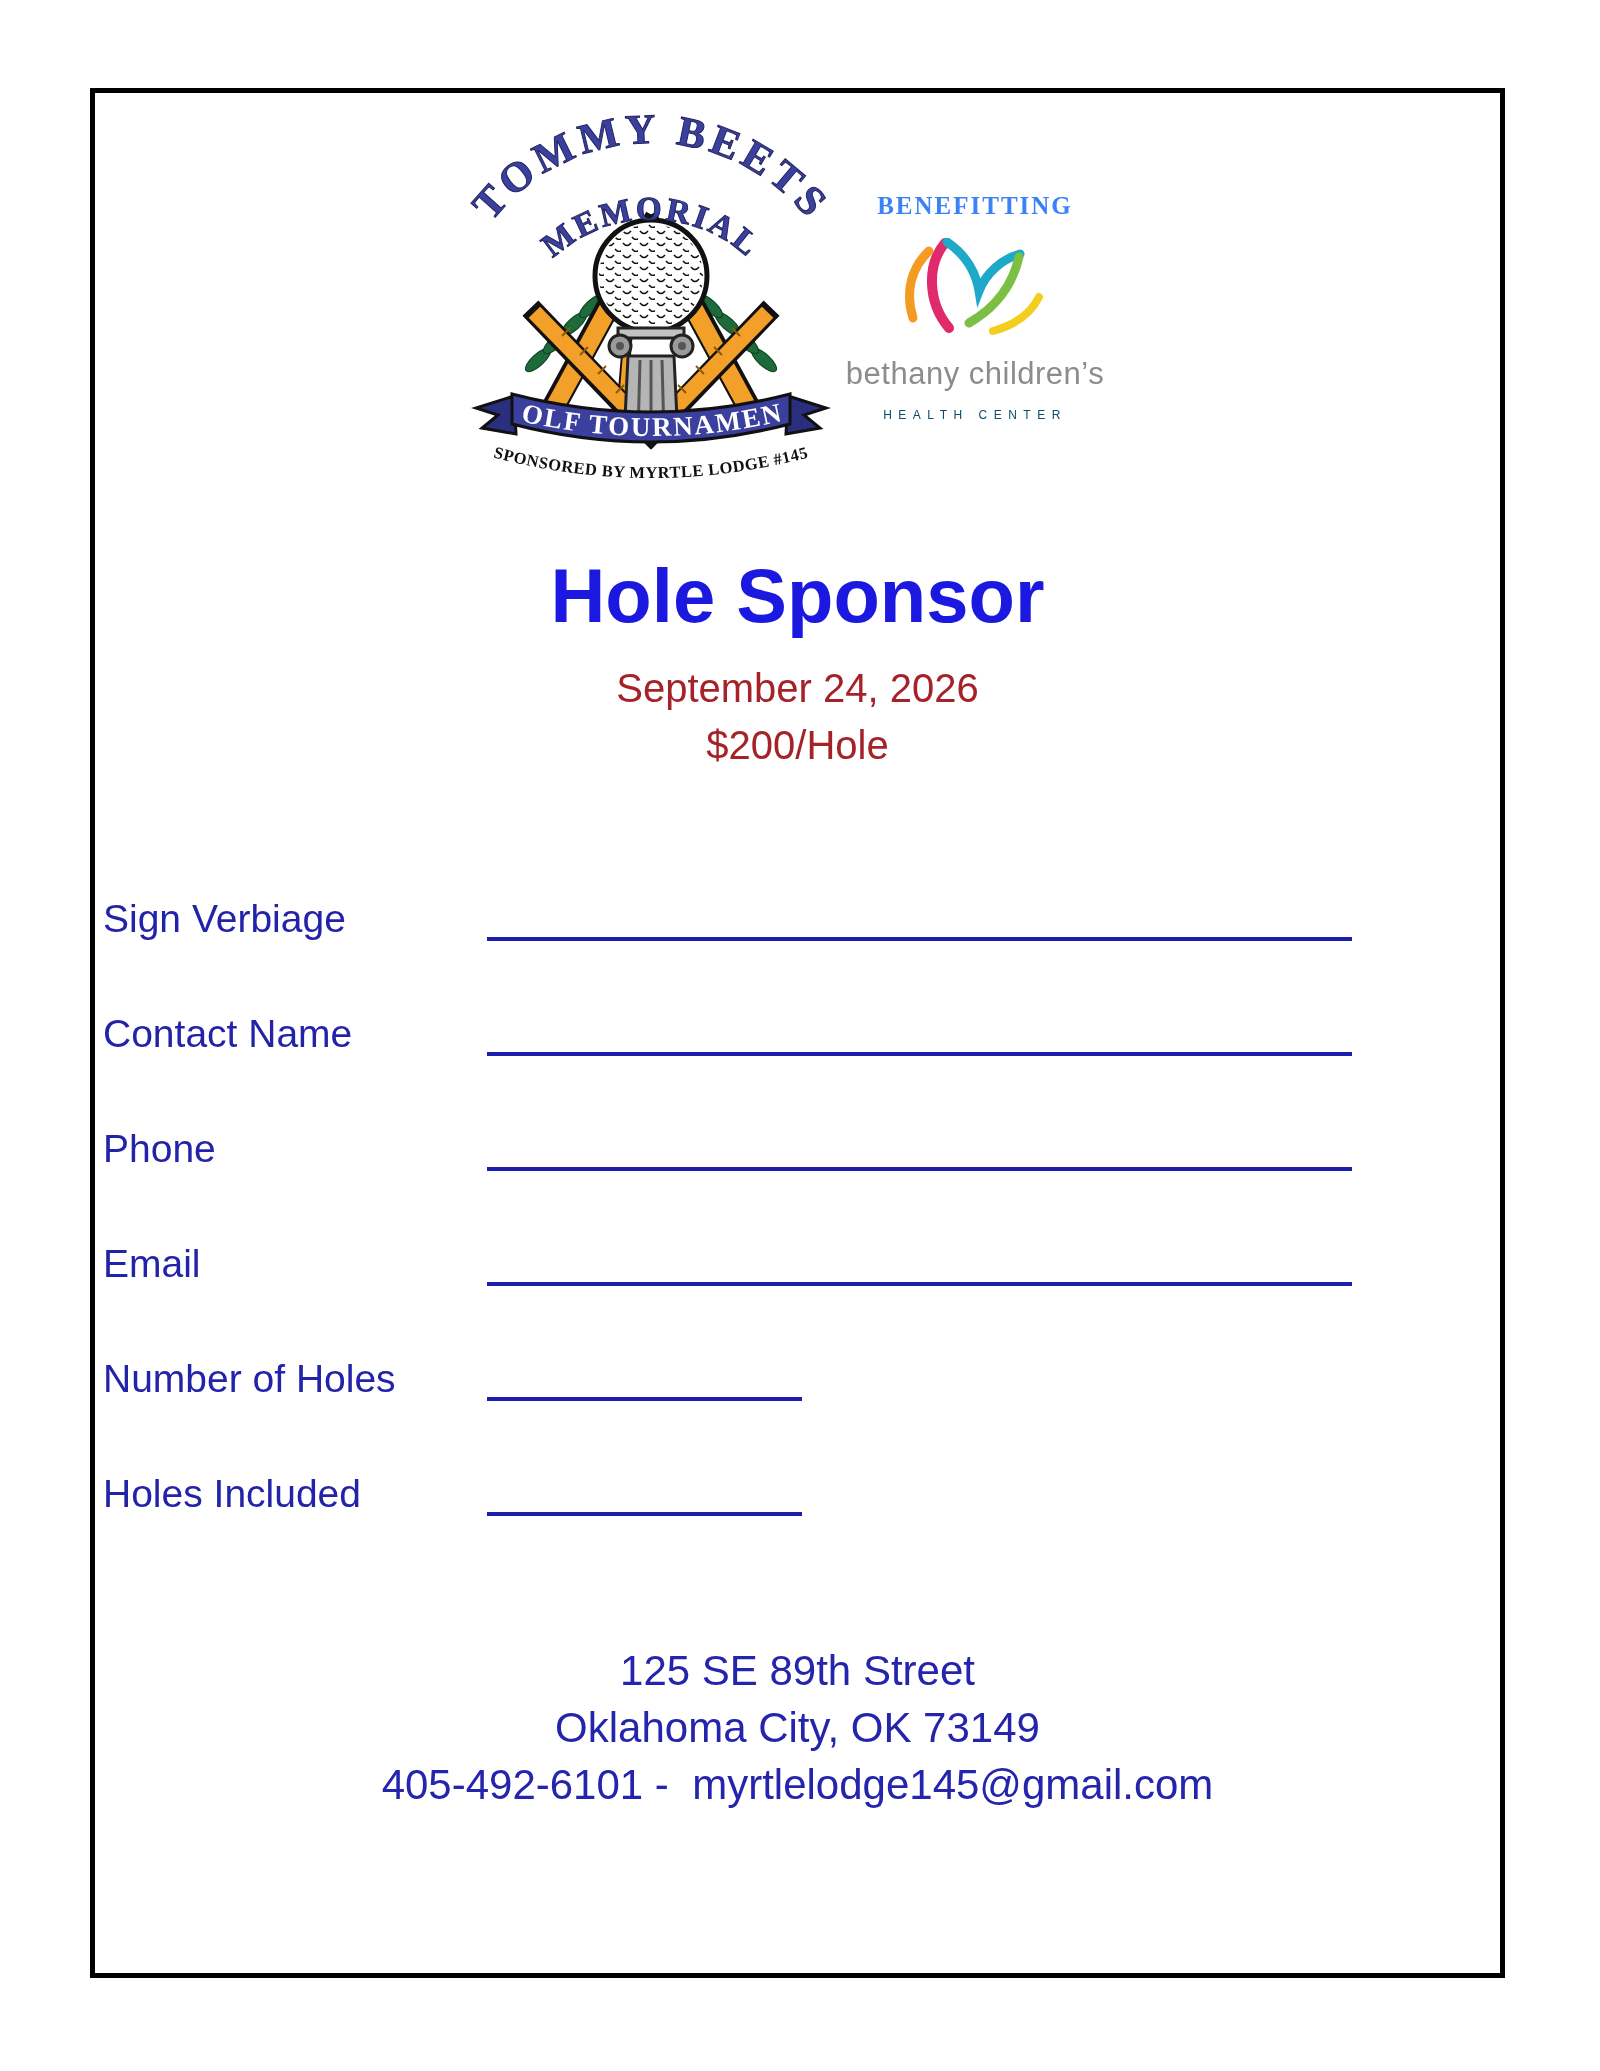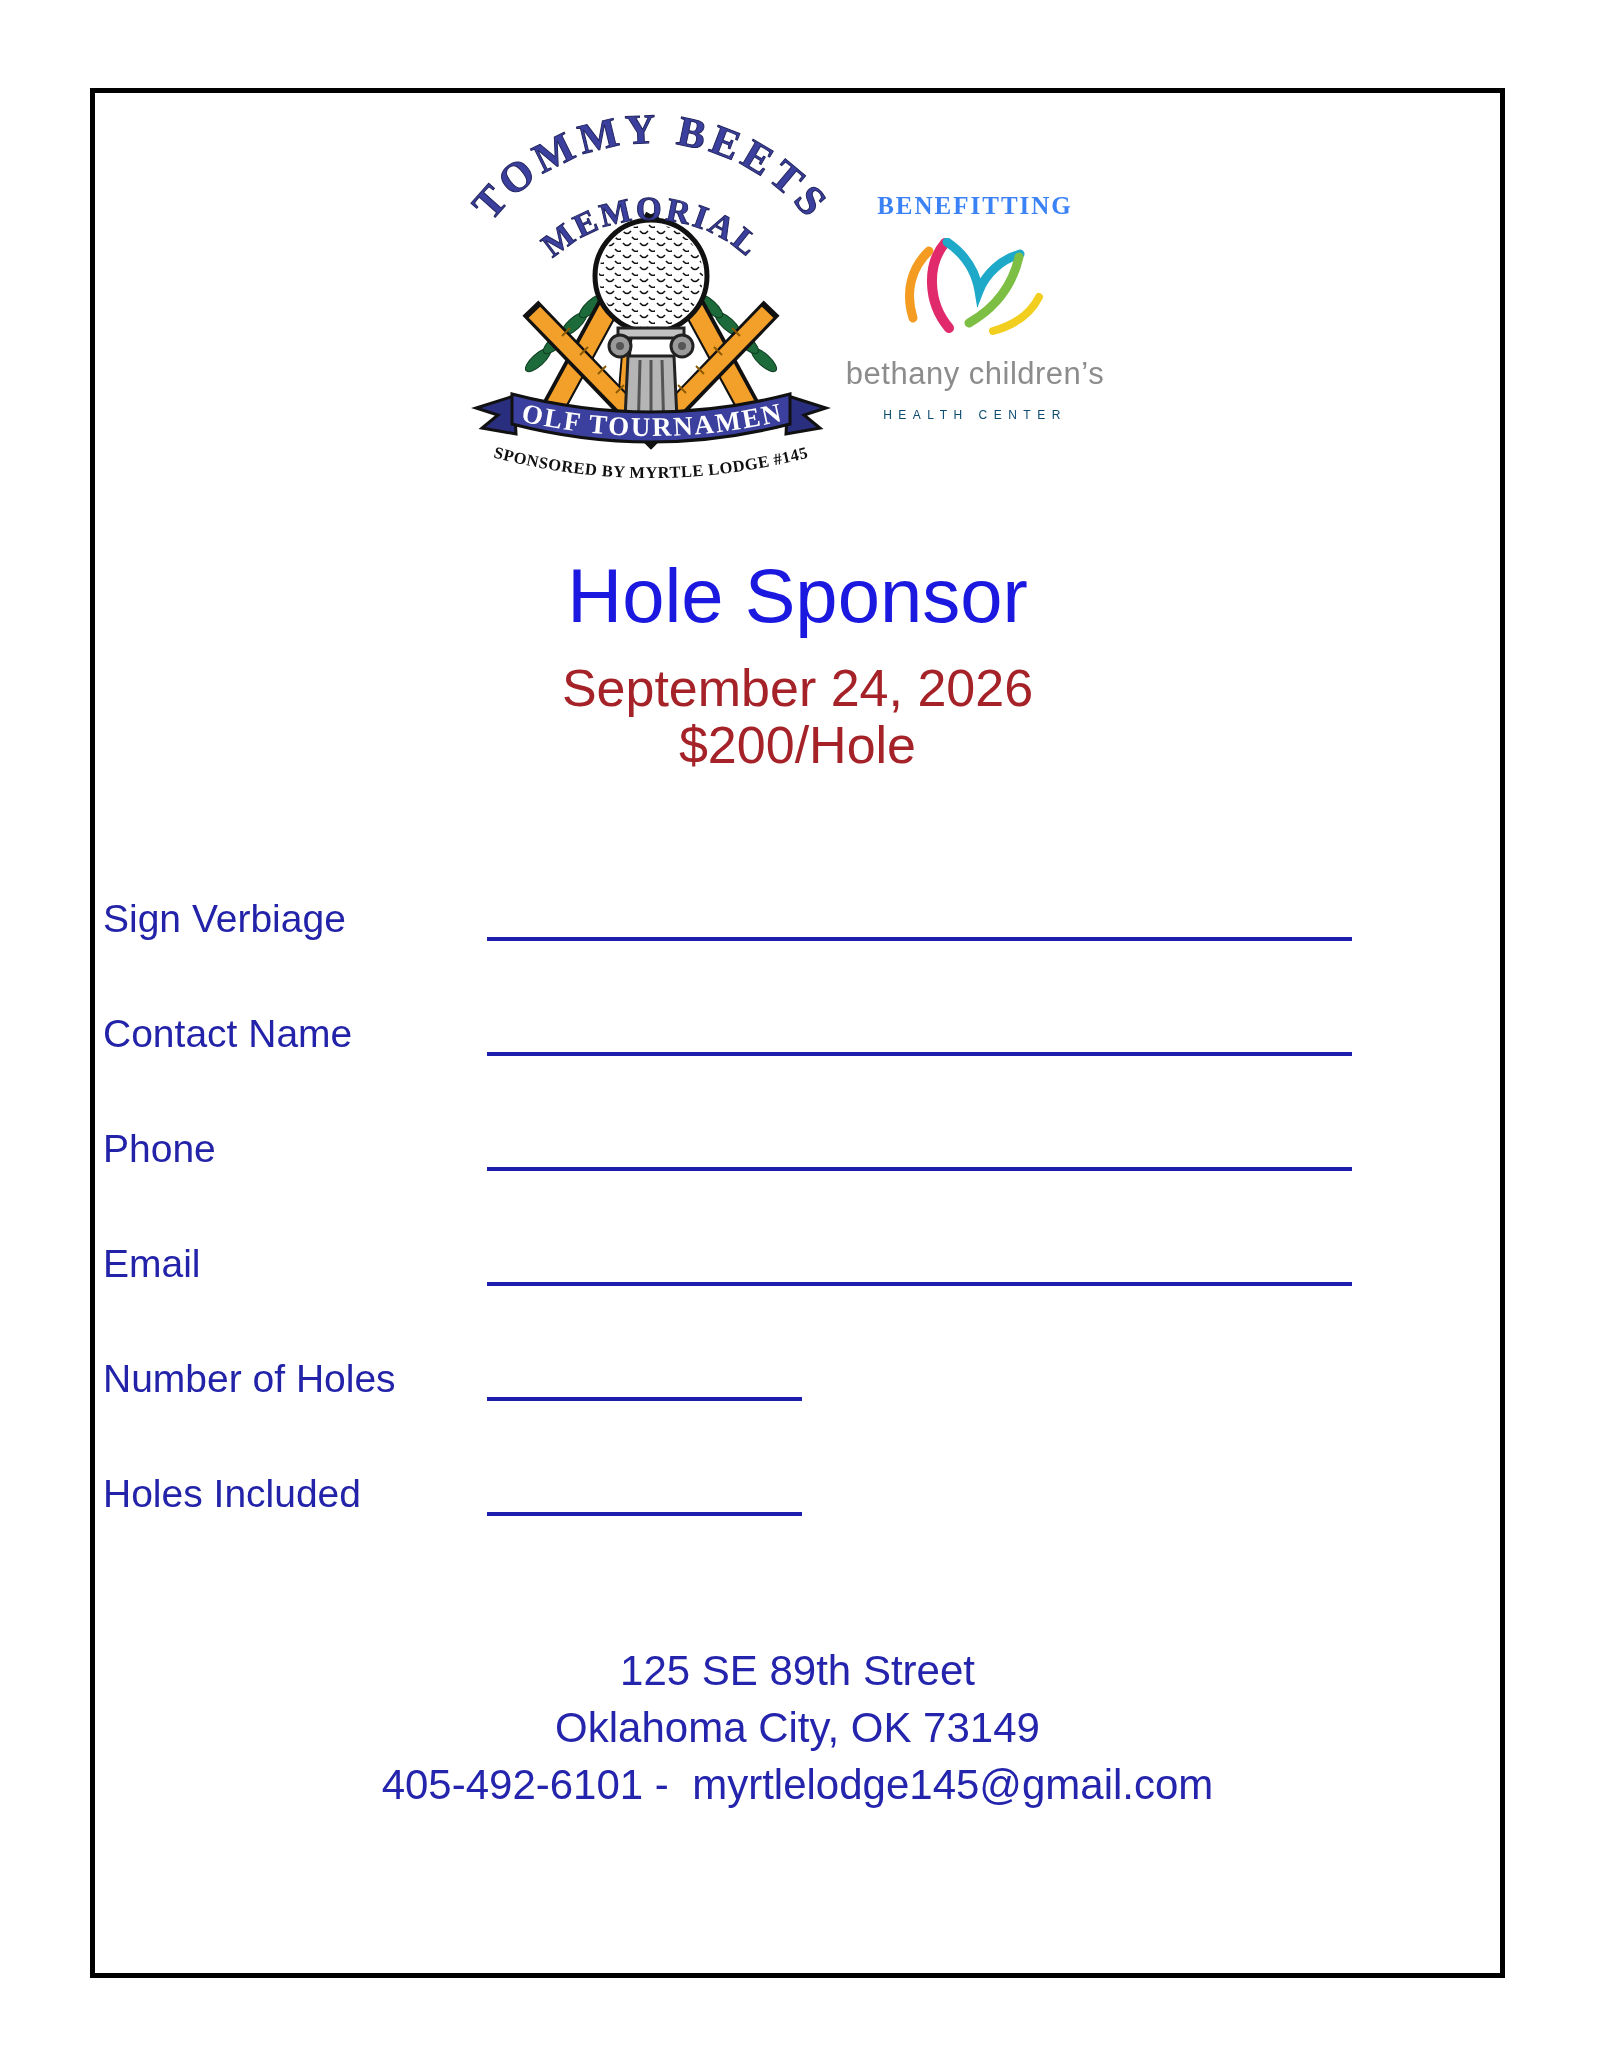--- a/index.html
+++ b/index.html
@@ -13,23 +13,23 @@
   
   .benefitting{position:absolute;left:820px;top:192px;width:310px;
                display:flex;flex-direction:column;align-items:center;text-align:center;}
   .benefit-label{font-family:"Liberation Serif",serif;font-weight:bold;
                  font-size:25px;letter-spacing:2px;color:#3b82f6;}
   .bethany-mark{width:150px;height:112px;margin-top:18px;}
   .bethany-name{font-size:31px;color:#8c8c8c;margin-top:6px;letter-spacing:0.5px;}
   .bethany-sub{font-size:12px;color:#0c4a6e;letter-spacing:6.5px;margin-top:16px;}
   
   .title{position:absolute;left:90px;top:552px;width:1415px;text-align:center;
-         font-size:76px;font-weight:normal;color:#1b18e0;margin:0;}
+         font-size:76px;font-weight:bold;color:#1b18e0;margin:0;}
   .subtitle{position:absolute;left:90px;top:660px;width:1415px;text-align:center;
-            font-size:52px;line-height:57px;color:#a52328;}
+            font-size:40px;line-height:57px;color:#a52328;}
   
   .flabel{position:absolute;left:103px;font-size:39px;color:#2323a9;white-space:nowrap;}
   .fline{position:absolute;left:487px;height:4px;background:#1e1eae;}
   .fline.long{width:865px;}
   .fline.short{width:315px;}
   
   .footer{position:absolute;left:90px;top:1642px;width:1415px;text-align:center;
           font-size:42px;line-height:57px;color:#2424ad;}
   .footer div{white-space:pre-wrap;}
 </style>

